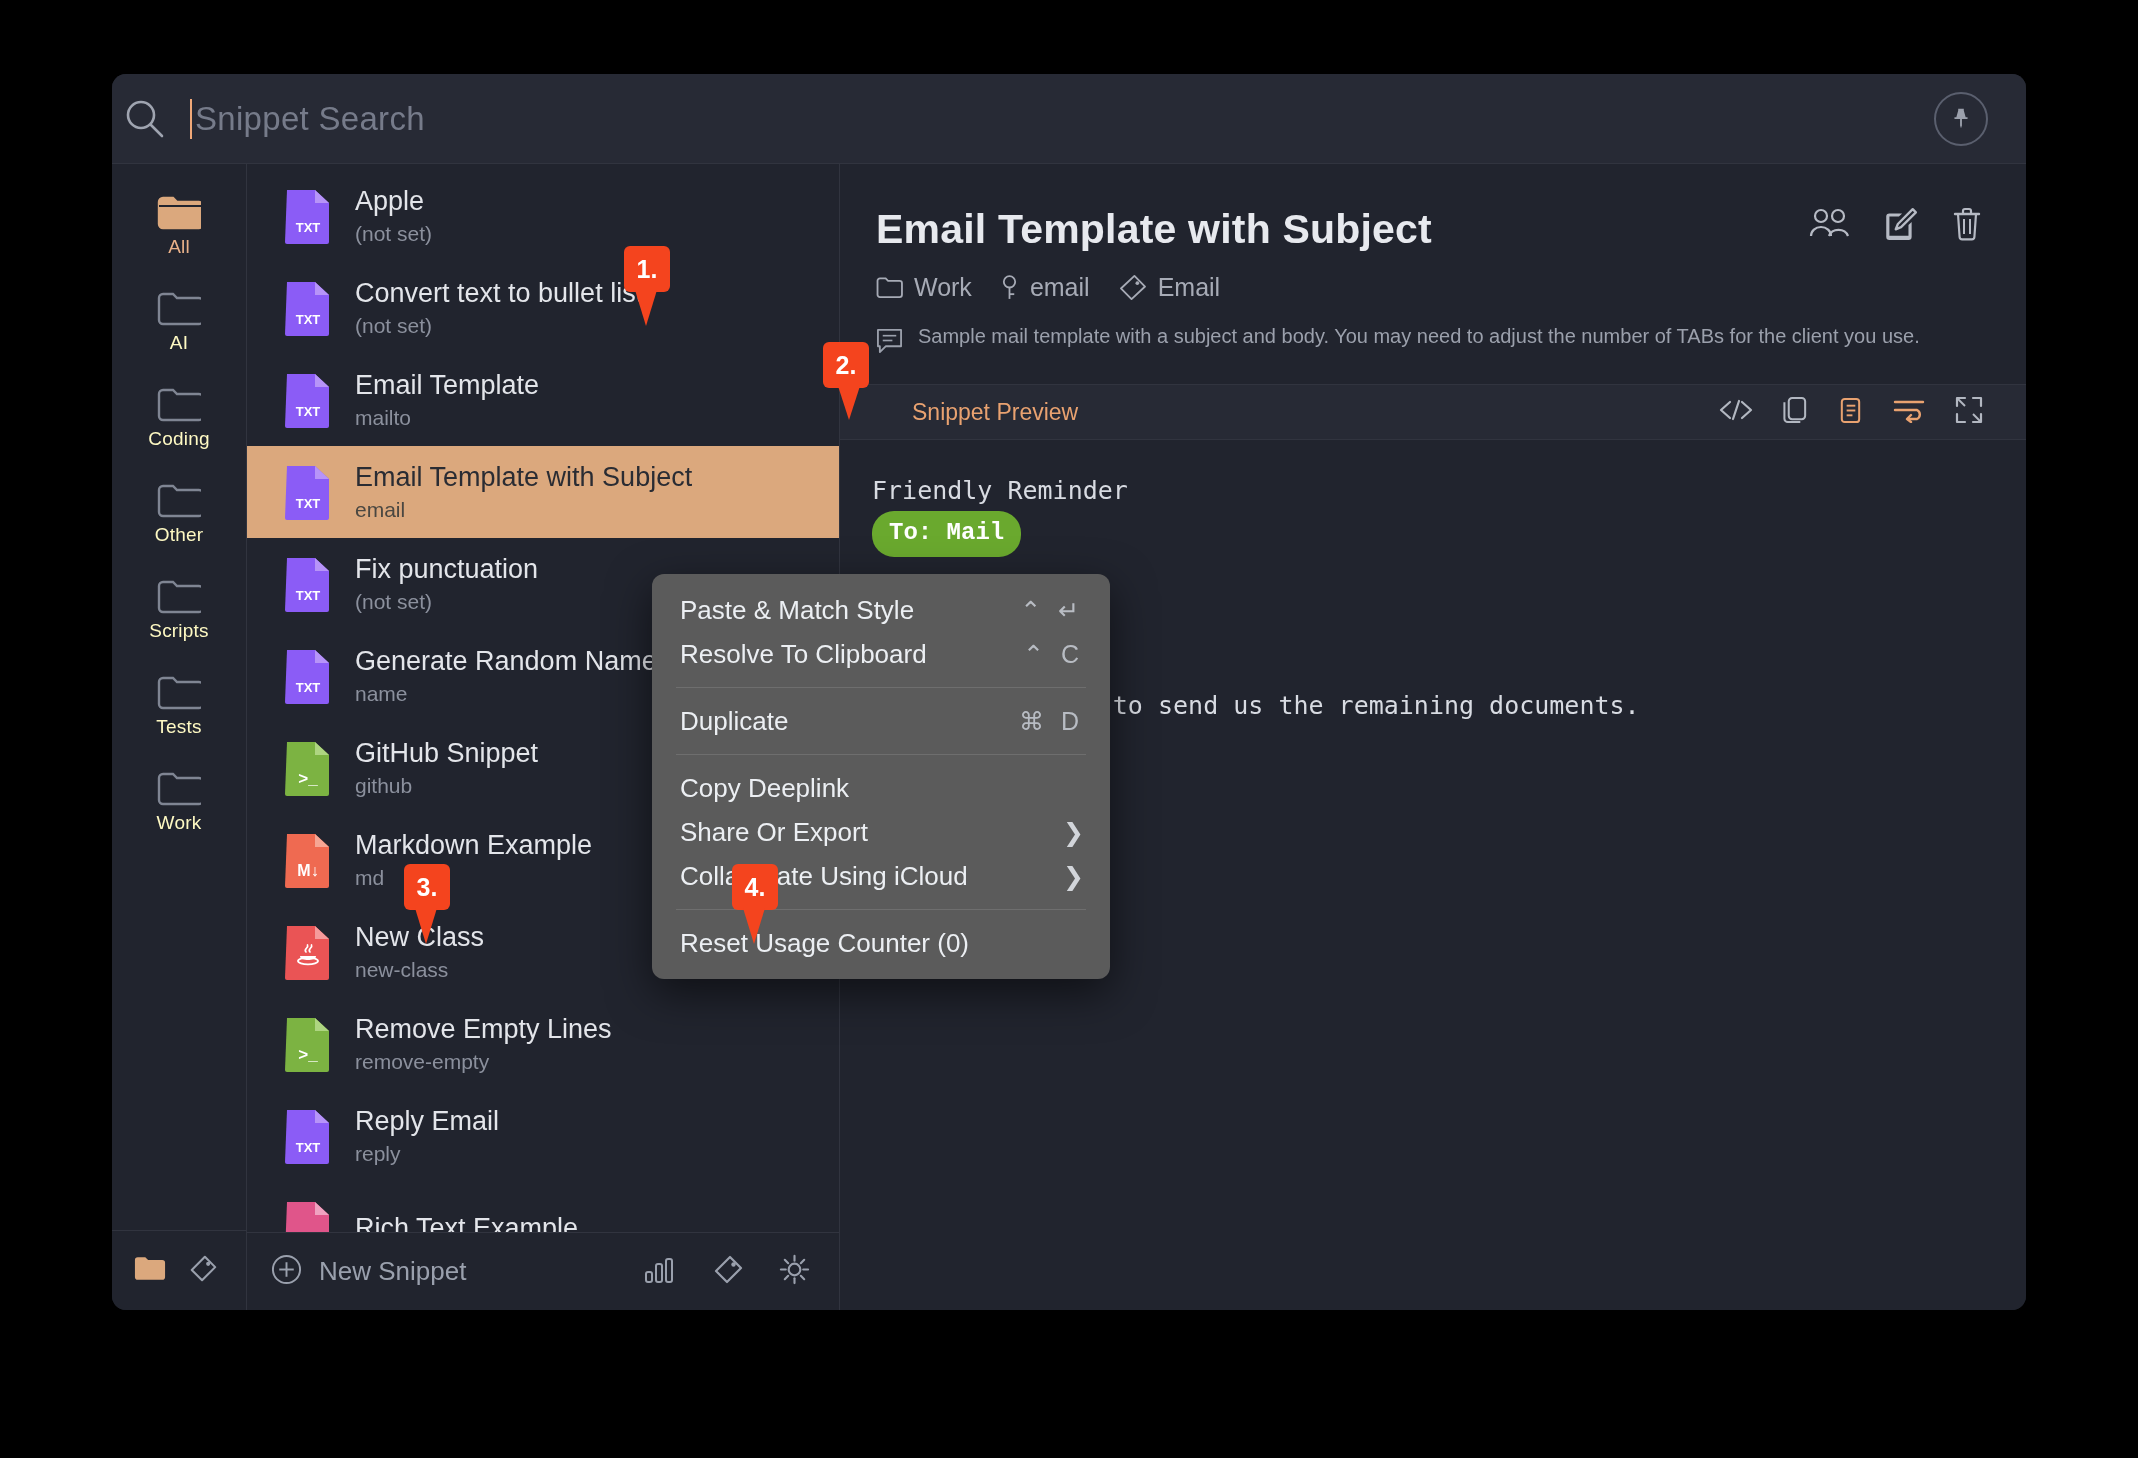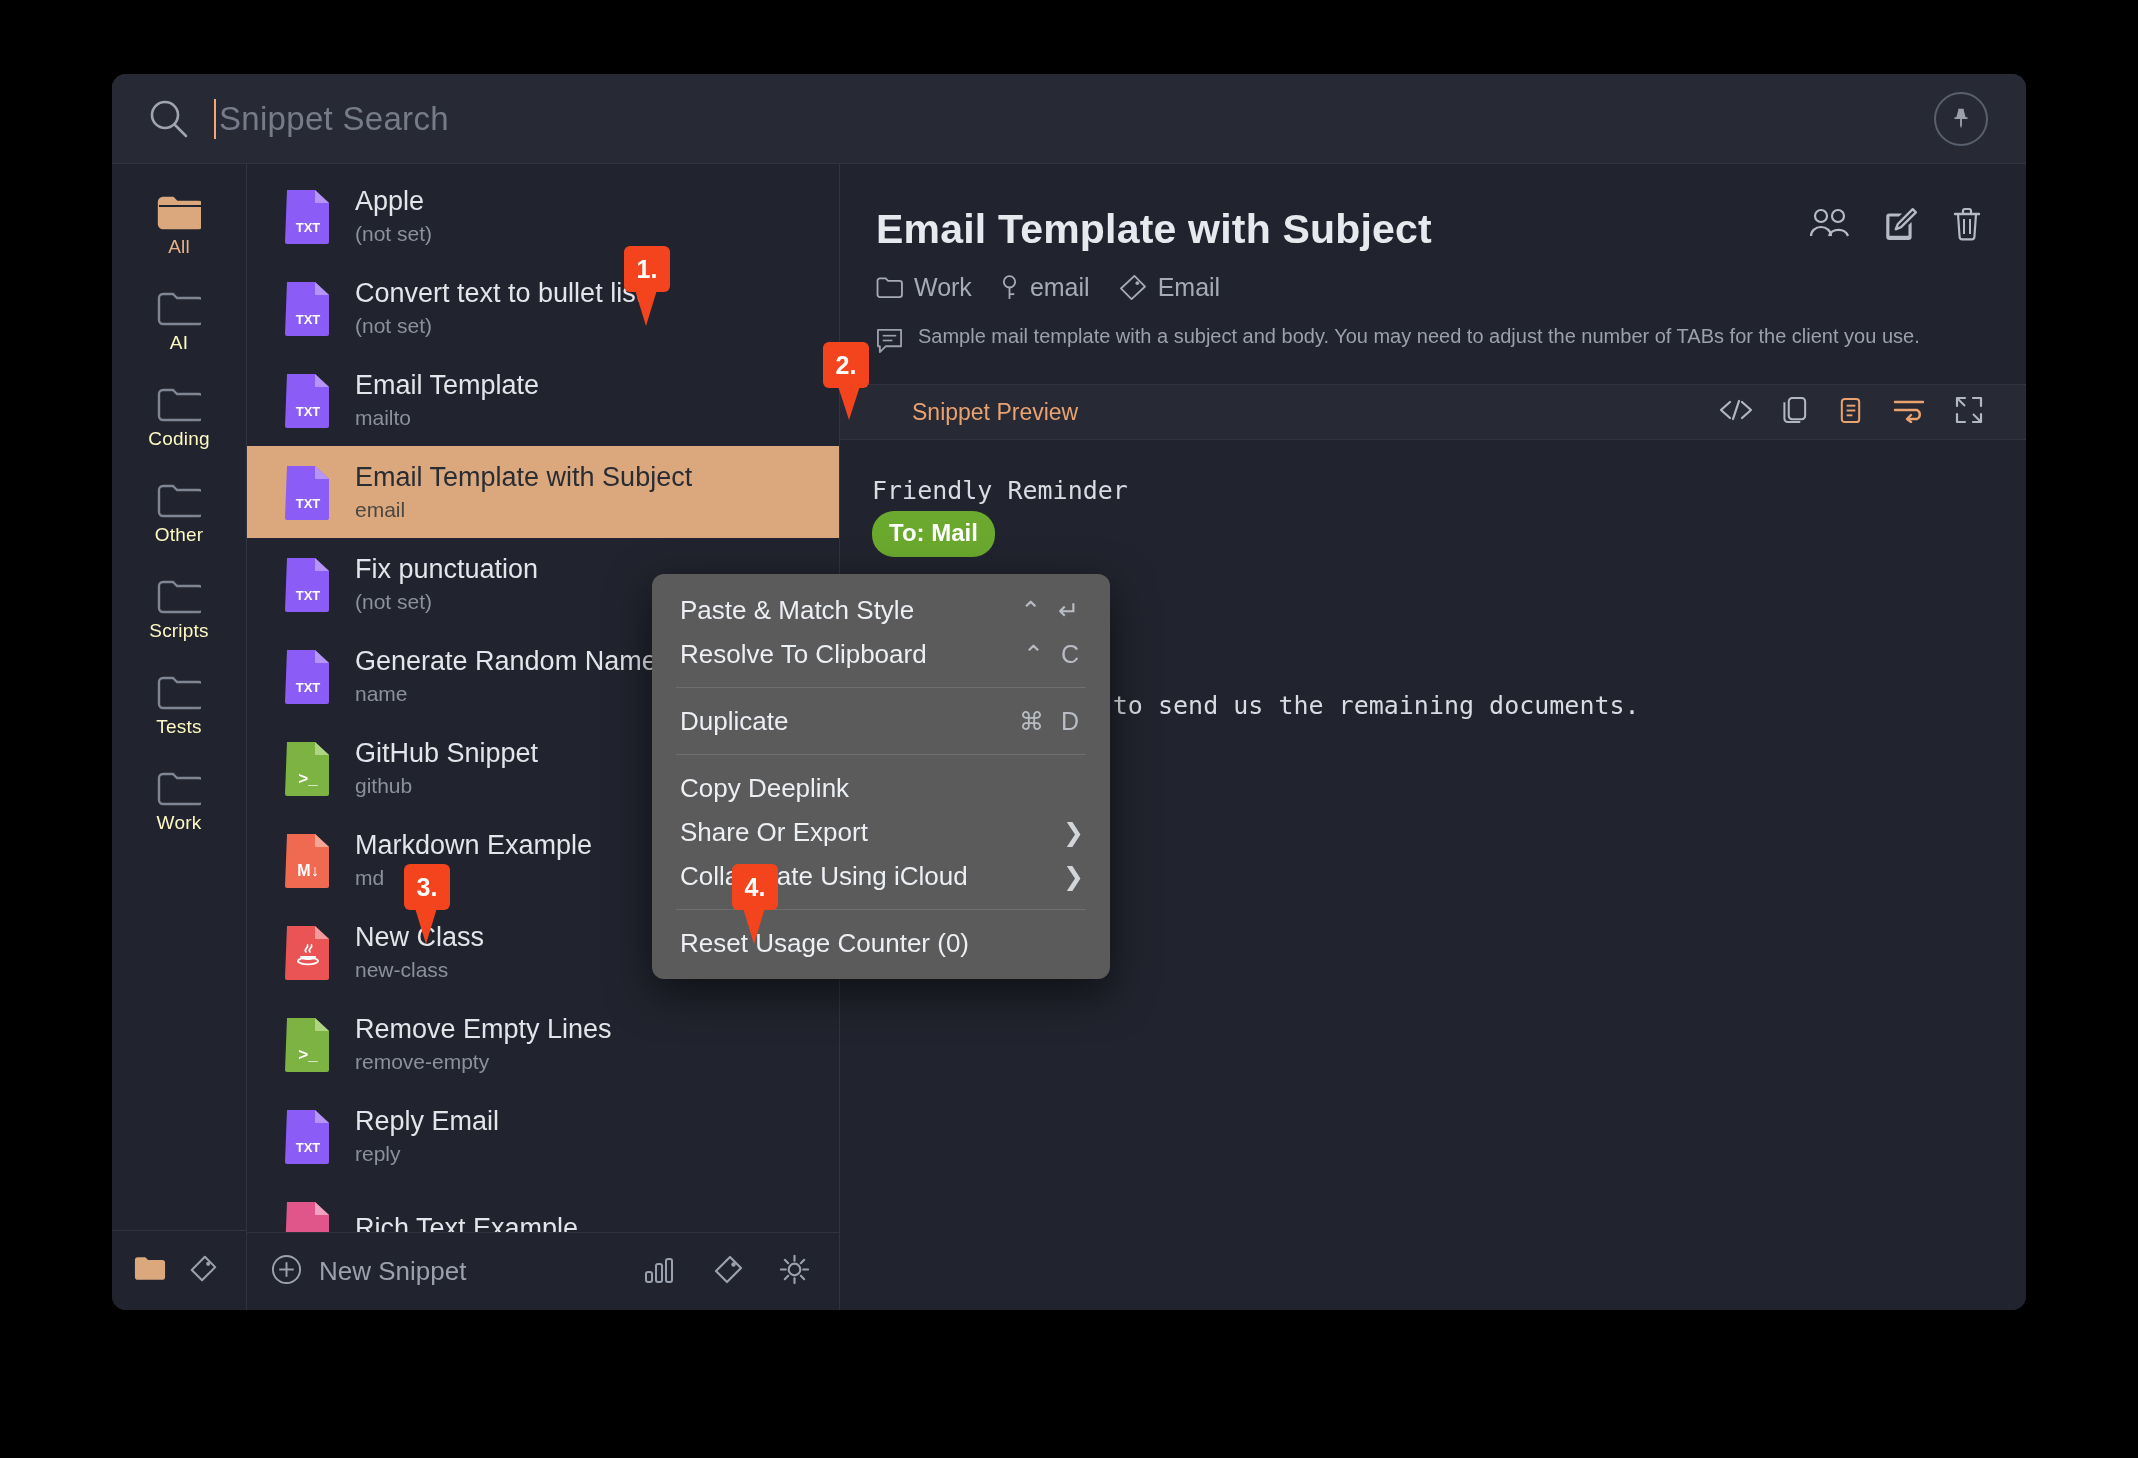--- a/index.html
+++ b/index.html
@@ -22,21 +22,21 @@
   }
 
   
   #searchbar {
     height: 90px;
     flex: 0 0 90px;
     display: flex;
     align-items: center;
     background: #272a35;
     border-bottom: 1px solid #31343f;
-    padding-left: 34px;
+    padding-left: 10px;
     position: relative;
   }
   #searchbar .mag { width: 46px; height: 46px; flex: 0 0 46px; margin-right: 22px; }
   #search-field {
     flex: 1;
     display: flex;
     align-items: center;
     height: 100%;
   }
   #search-caret {
@@ -192,21 +192,21 @@
     color: #d8dbe2;
     line-height: 1.65;
     white-space: pre-wrap;
     overflow: hidden;
   }
   .token {
     display: inline-block;
     border-radius: 22px;
     padding: 2px 17px 4px 17px;
     color: #ffffff;
-    font-family: Liberation Sans, sans-serif;
+    font-family: Liberation Mono, monospace;
     font-weight: bold;
     font-size: 24px;
     vertical-align: middle;
   }
 
   
   #ctx-menu {
     position: absolute;
     left: 540px; top: 500px;
     width: 458px;

